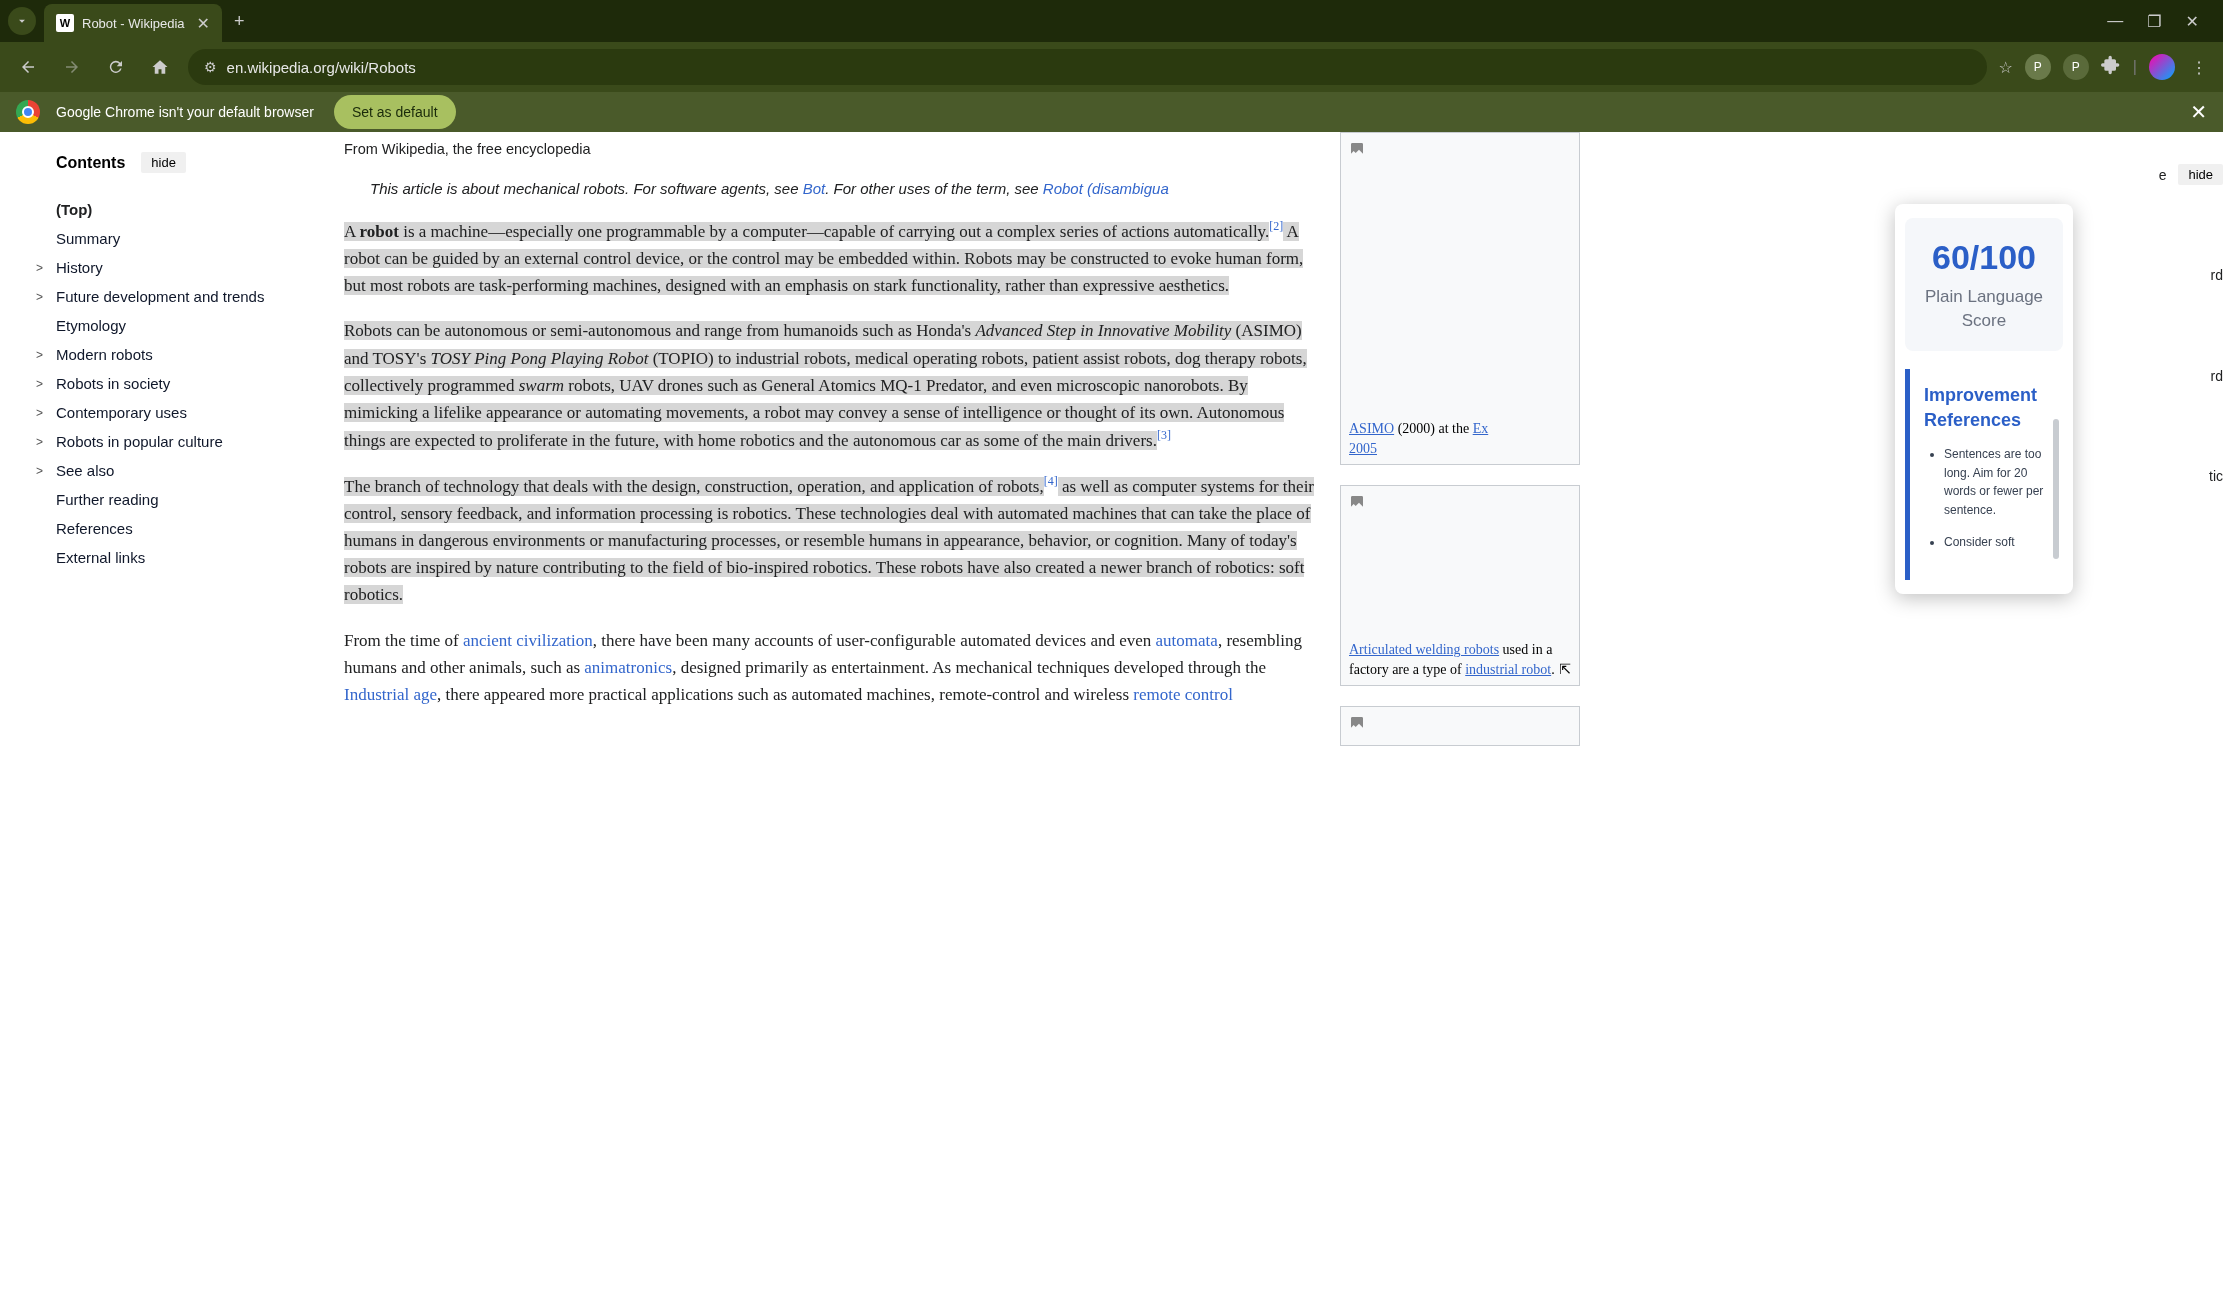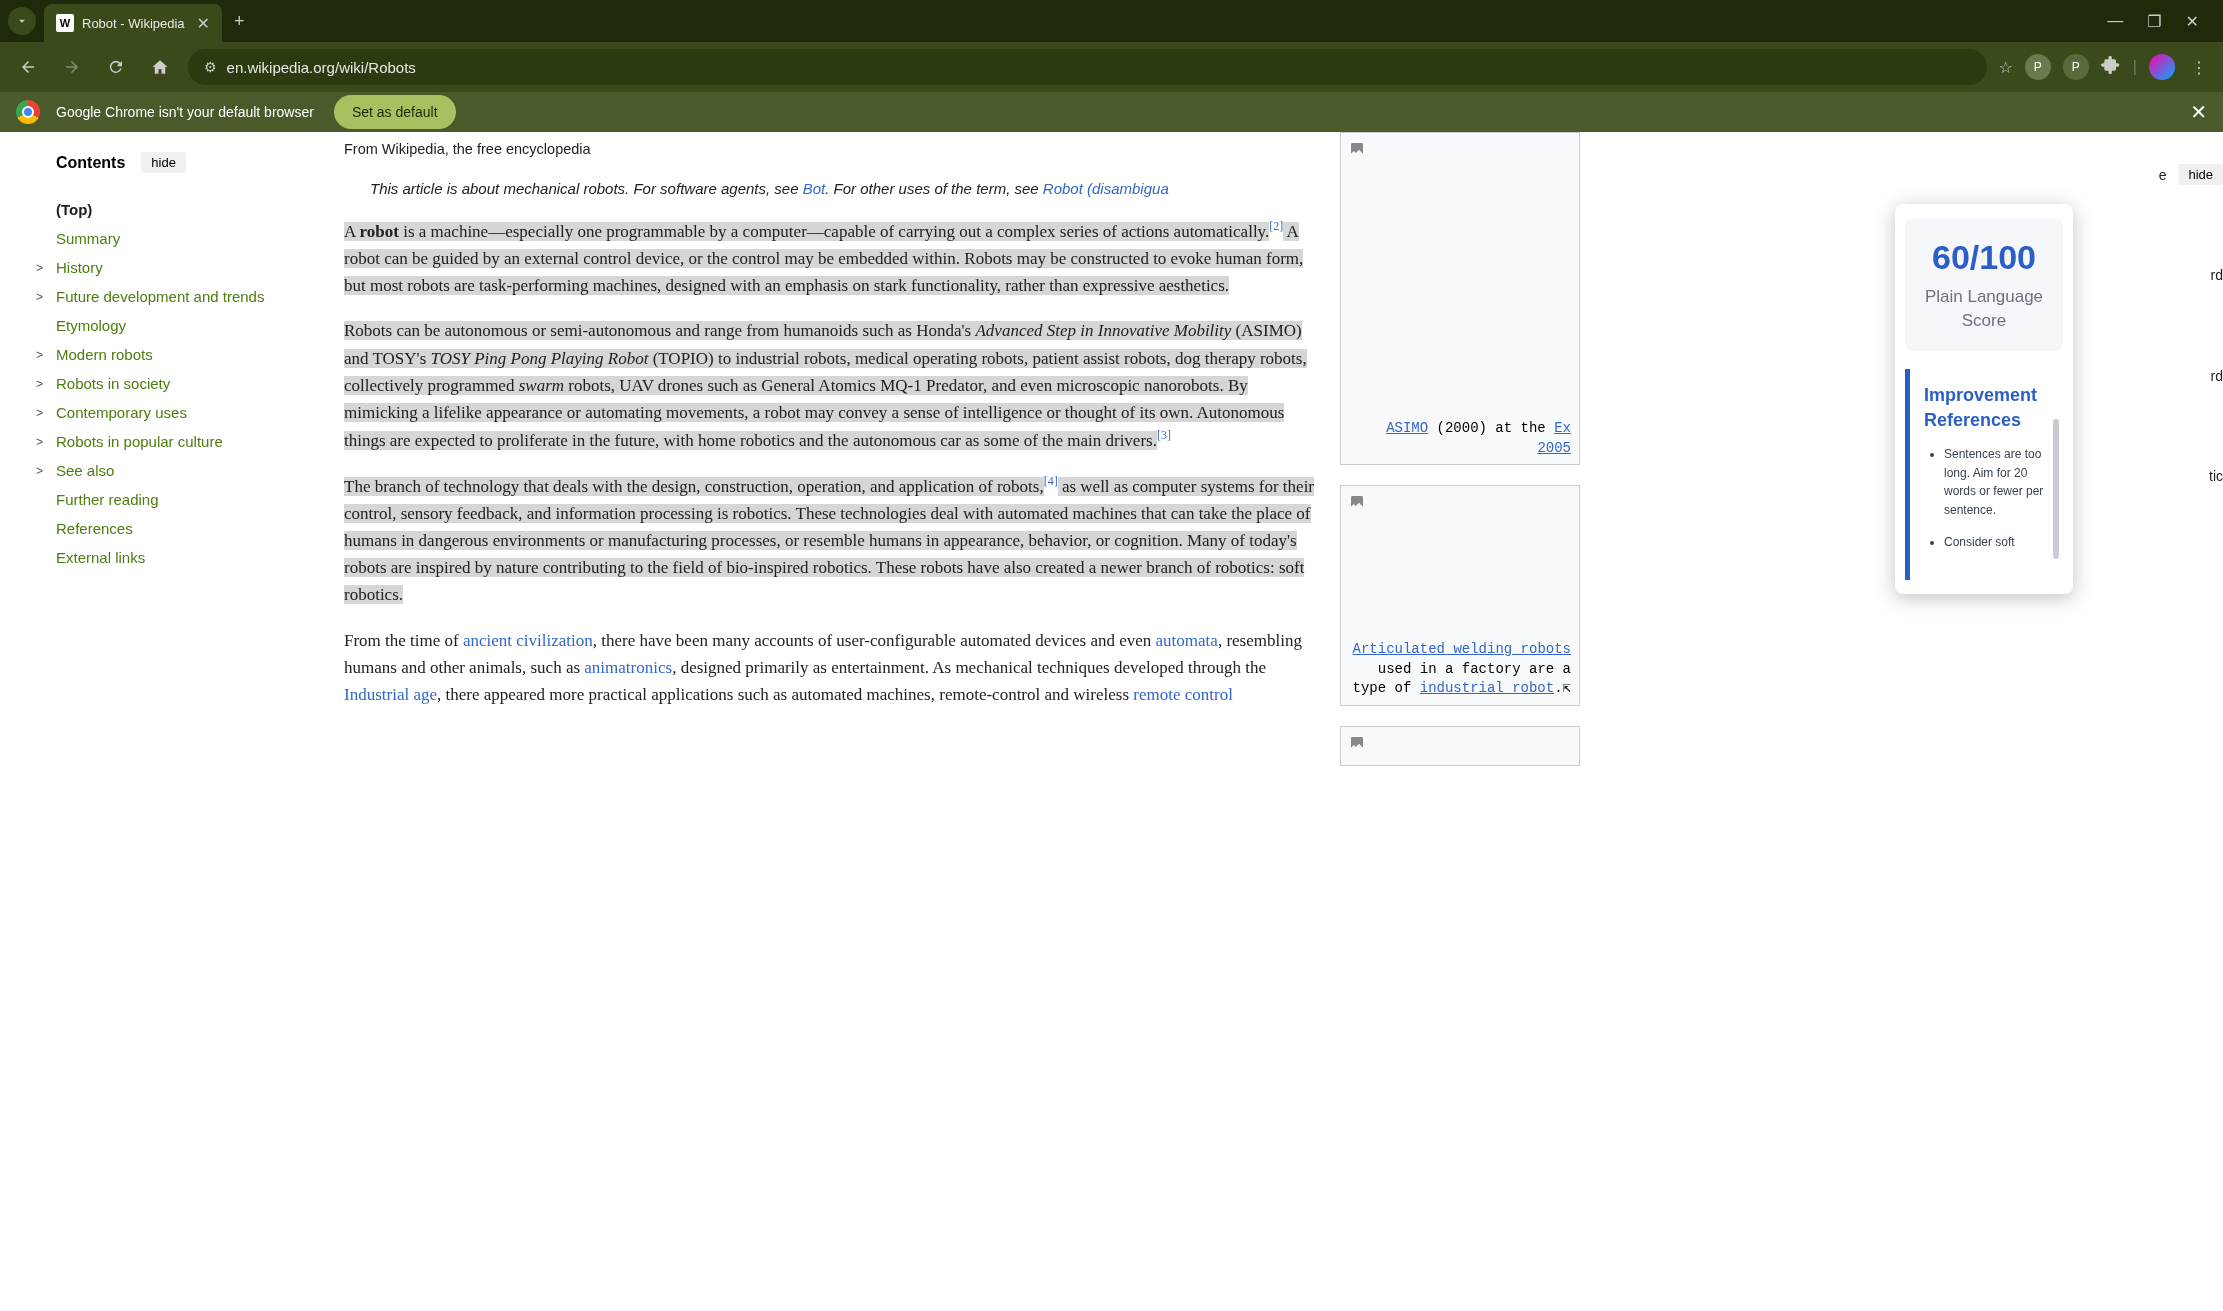--- a/index.html
+++ b/index.html
@@ -39,39 +39,39 @@
 .page { display: flex; background: #fff; height: calc(1311px - 144px); position: relative; }
 
 
 .toc { width: 320px; padding: 20px 40px 20px 56px; font-size: 15px; }
 .toc-header { display: flex; align-items: center; gap: 16px; margin-bottom: 22px; }
 .toc-title { font-weight: bold; font-size: 16px; }
 .hide-btn { background: #f0f0f0; border: none; padding: 3px 10px; font-size: 13px; border-radius: 2px; cursor: pointer; }
 .toc-item { display: flex; align-items: center; padding: 6px 0; cursor: pointer; }
 .toc-item.top { font-weight: bold; color: #202122; }
 .toc-chevron { width: 16px; margin-left: -20px; margin-right: 4px; color: #555; font-size: 12px; }
-.toc-link { color: #4d7c0f; text-decoration: none; }
+.toc-link { color: #0f172a; text-decoration: none; }
 .toc-item.no-chevron .toc-chevron { visibility: hidden; }
 
 
 .article { flex: 1; padding: 6px 24px 0 24px; font-family: Georgia, serif; font-size: 17px; line-height: 1.6; color: #202122; max-width: 1020px; }
 .from-line { font-size: 14.5px; margin-bottom: 16px; font-family: Arial, sans-serif; }
 .hatnote { font-style: italic; margin-bottom: 16px; text-indent: 26px; font-family: Arial, sans-serif; font-size: 15px; }
 .hatnote a { color: #3366cc; }
 .article p { margin-bottom: 18px; }
 .hl { background: #d6d6d6; }
 .article a { color: #3366cc; text-decoration: none; }
 .article sup { font-size: 12px; color: #3366cc; }
 
 
 .infobox-col { width: 260px; padding: 0 20px 0 0; }
 .img-box { border: 1px solid #c8ccd1; background: #f8f9fa; margin-bottom: 20px; }
 .img-placeholder { height: 280px; display: flex; align-items: flex-start; padding: 8px; }
 .img-placeholder svg { width: 16px; height: 16px; }
-.img-caption { padding: 6px 8px; font-size: 14px; font-family: Liberation Mono, monospace; line-height: 1.4; text-align: right; }
+.img-caption { padding: 6px 8px; font-size: 14px; font-family: Liberation Serif, serif; line-height: 1.4; }
 .img-caption a { color: #3366cc; }
 .img-box.second .img-placeholder { height: 148px; }
 .img-box.third { height: 40px; }
 
 
 .right-stub { position: absolute; right: 0; font-size: 14px; color: #202122; font-family: Arial,sans-serif; }
 .right-stub.s1 { top: 32px; display:flex; gap:12px; align-items:center; }
 .right-stub.s2 { top: 135px; }
 .right-stub.s3 { top: 236px; }
 .right-stub.s4 { top: 336px; }

